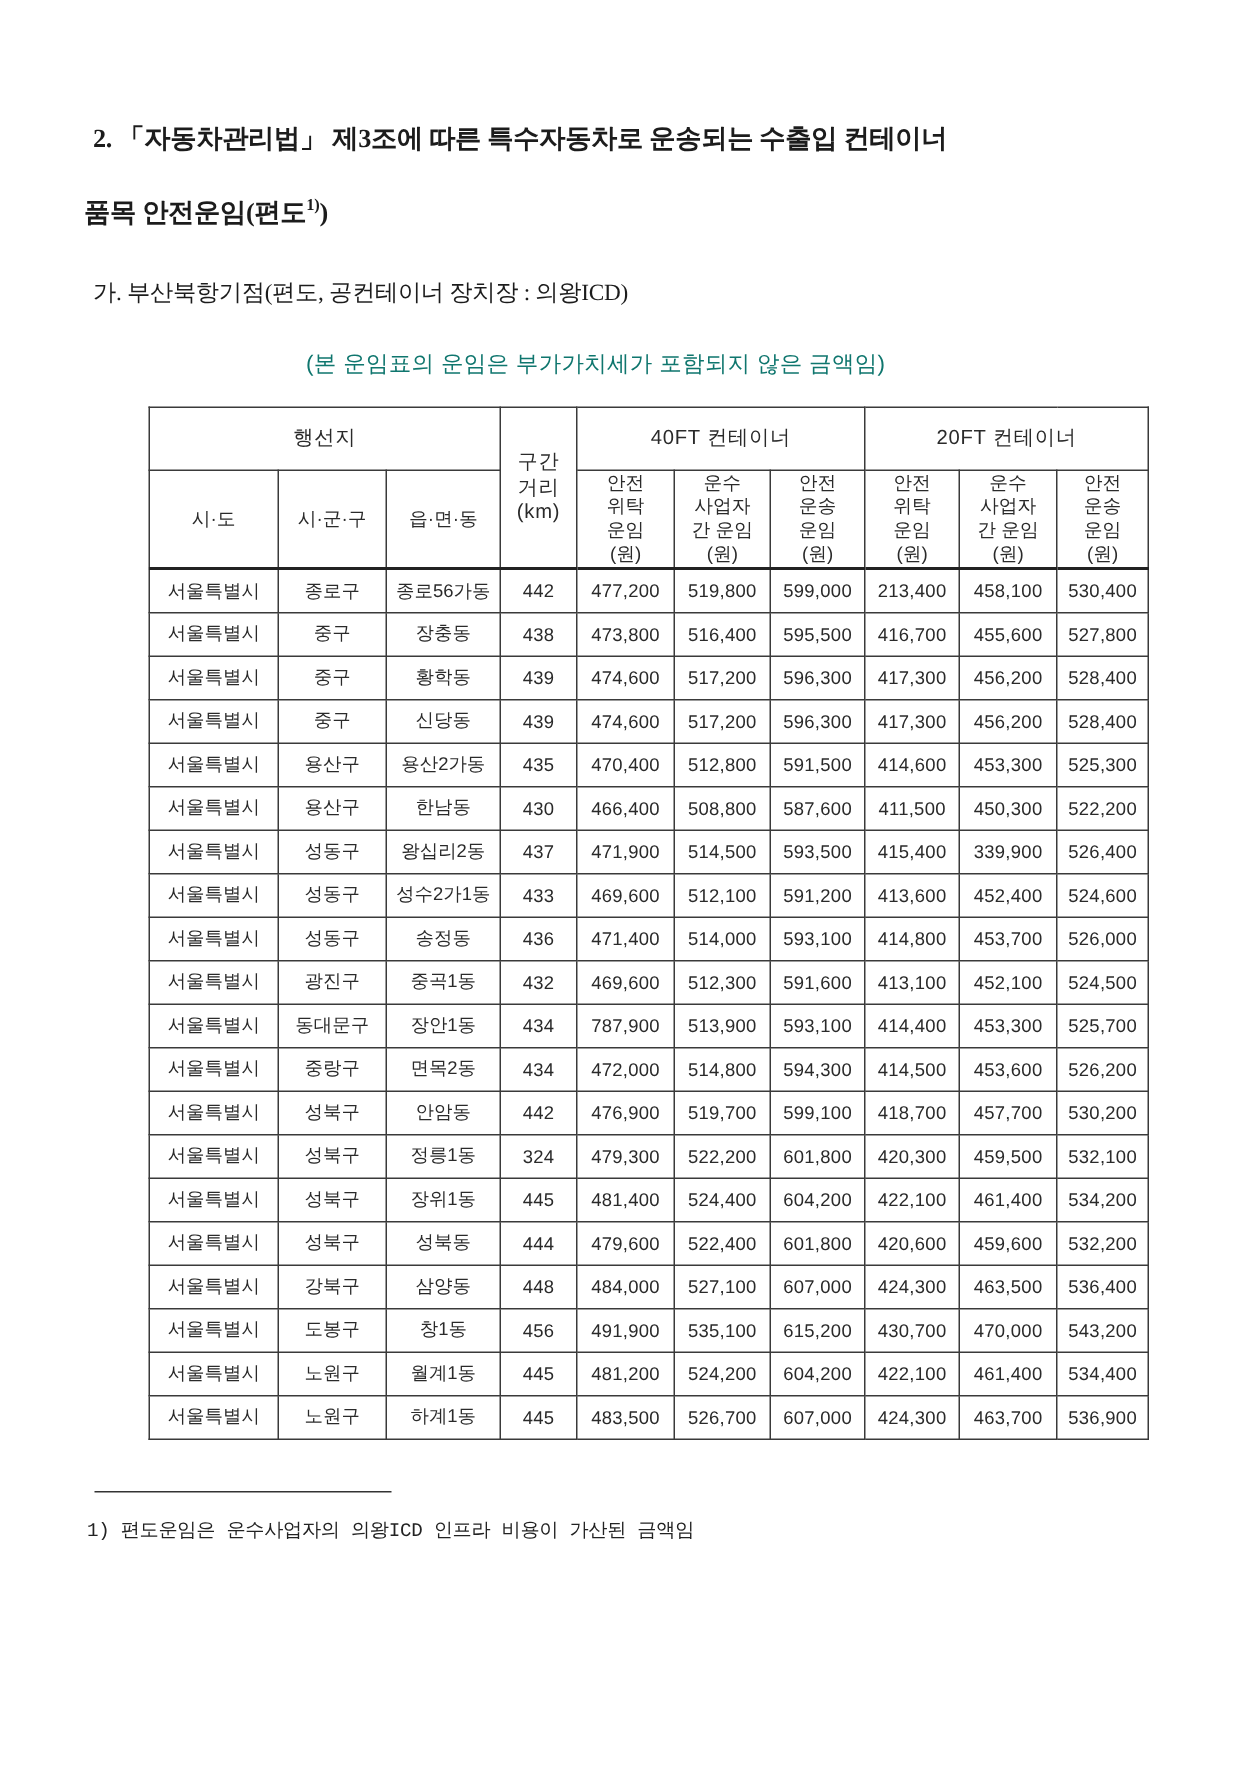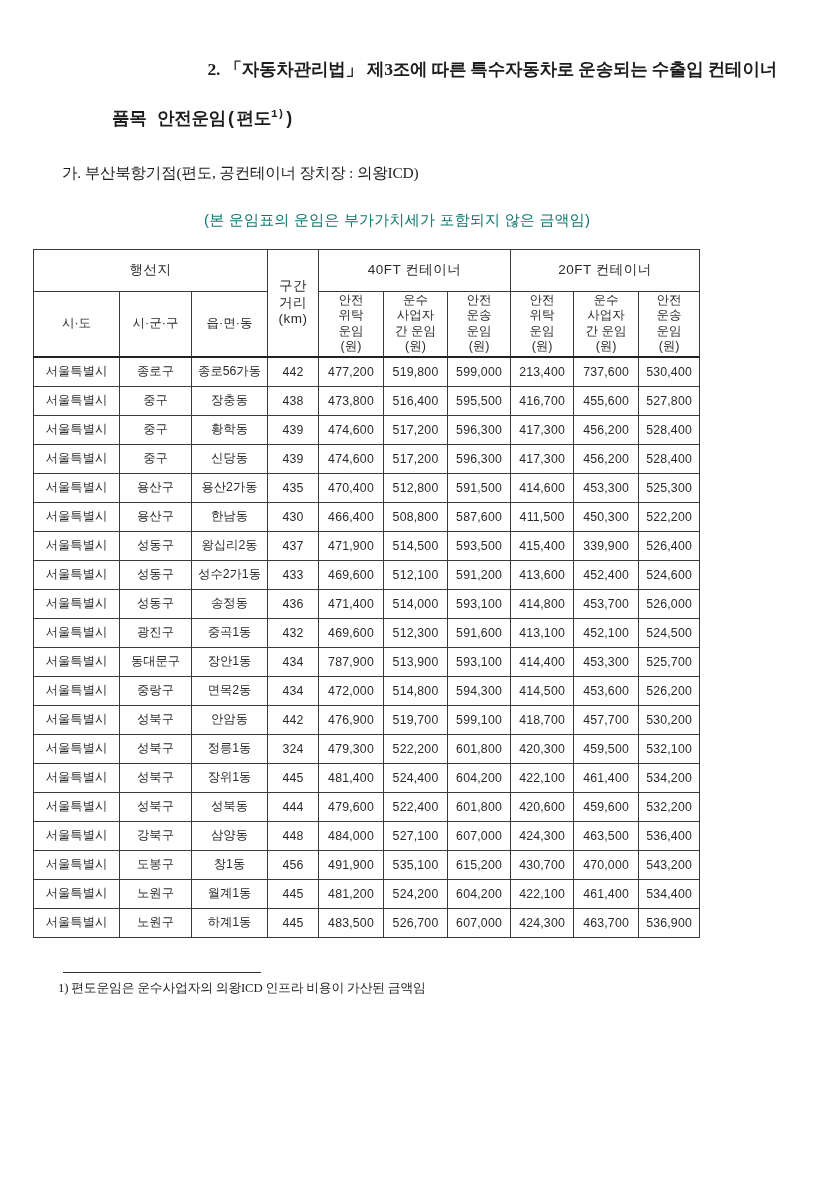--- a/index.html
+++ b/index.html
@@ -7,46 +7,44 @@
   body {
     width: 835px; height: 1183px;
     font-family: "Liberation Serif", "DejaVu Serif", serif;
     color: #1c1c1c;
     position: relative;
     overflow: hidden;
   }
   .page { width: 835px; height: 1183px; position: relative; }
 
   .title-line1 {
-    margin: 59px 58px 0 62px;
+    margin: 82px 58px 0 62px;
     font-size: 17.5px; font-weight: 600; letter-spacing: -0.2px;
     line-height: 1.25;
-    text-align: right;
   }
   .title-line2 {
-    margin: 27px 58px 0 112px;
+    margin: 27px 58px 0 56px;
     font-size: 17.5px; font-weight: 600; letter-spacing: -0.2px;
     line-height: 1.25;
-    font-family: Liberation Mono, monospace;
   }
   .title-line2 sup { font-size: 11px; font-weight: 600; vertical-align: super; }
 
   .subheading {
     margin: 32px 40px 0 62px;
     font-size: 15.5px; font-weight: 500; letter-spacing: -0.2px;
   }
   .vat-note {
     margin: 27px 0 0 204px;
     font-size: 15px; letter-spacing: 0.2px;
     font-family: "Liberation Sans", "DejaVu Sans", sans-serif;
     color: #0f766e;
   }
 
   table.fare-table {
-    margin: 19px 0 0 33px;
+    margin: 19px 0 0 99px;
     width: 666px;
     border-collapse: collapse;
     table-layout: fixed;
     font-family: "Liberation Sans", "DejaVu Sans", sans-serif;
     color: #2a2a2a;
     padding-left: 24px;
   }
   table.fare-table th, table.fare-table td {
     border: 1px solid #3a3a3a;
     text-align: center; vertical-align: middle;
@@ -62,23 +60,23 @@
   tbody tr:first-child td { border-top: 2.5px solid #222; }
   td.dong { white-space: normal; word-break: break-all; line-height: 1.2; padding: 1px 3px; }
   td.num { letter-spacing: 0.2px; }
 
   .footnote-rule {
     margin: 34px 0 0 63px;
     width: 198px; height: 0;
     border-top: 1.5px solid #333;
   }
   .footnote {
-    margin: 7px 40px 0 58px;
+    margin: 17px 40px 0 58px;
     font-size: 12.8px; letter-spacing: -0.2px;
-    font-family: Liberation Serif, serif;
+    font-family: Liberation Mono, monospace;
     color: #222;
   }
 </style>
 </head>
 <body>
 
 <div class="page">
 
   <div class="title-line1">2. 「자동차관리법」 제3조에 따른 특수자동차로 운송되는 수출입 컨테이너</div>
   <div class="title-line2">
@@ -144,21 +142,21 @@
     <tbody id="fare-tbody">
         <tr>
           <td>서울특별시</td>
           <td>종로구</td>
           <td class="dong">종로56가동</td>
           <td class="num">442</td>
           <td class="num">477,200</td>
           <td class="num">519,800</td>
           <td class="num">599,000</td>
           <td class="num">213,400</td>
-          <td class="num">737,600</td>
+          <td class="num">458,100</td>
           <td class="num">530,400</td>
         </tr>
         <tr>
           <td>서울특별시</td>
           <td>중구</td>
           <td class="dong">장충동</td>
           <td class="num">438</td>
           <td class="num">473,800</td>
           <td class="num">516,400</td>
           <td class="num">595,500</td>

